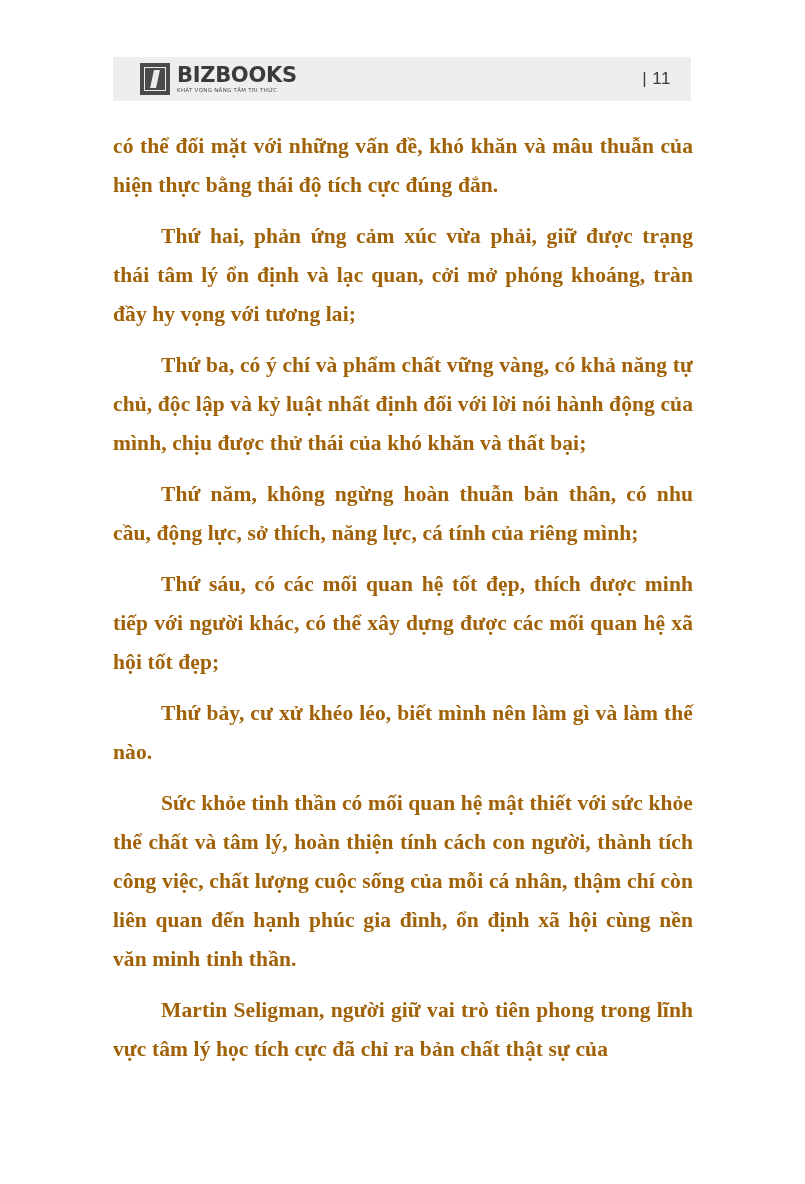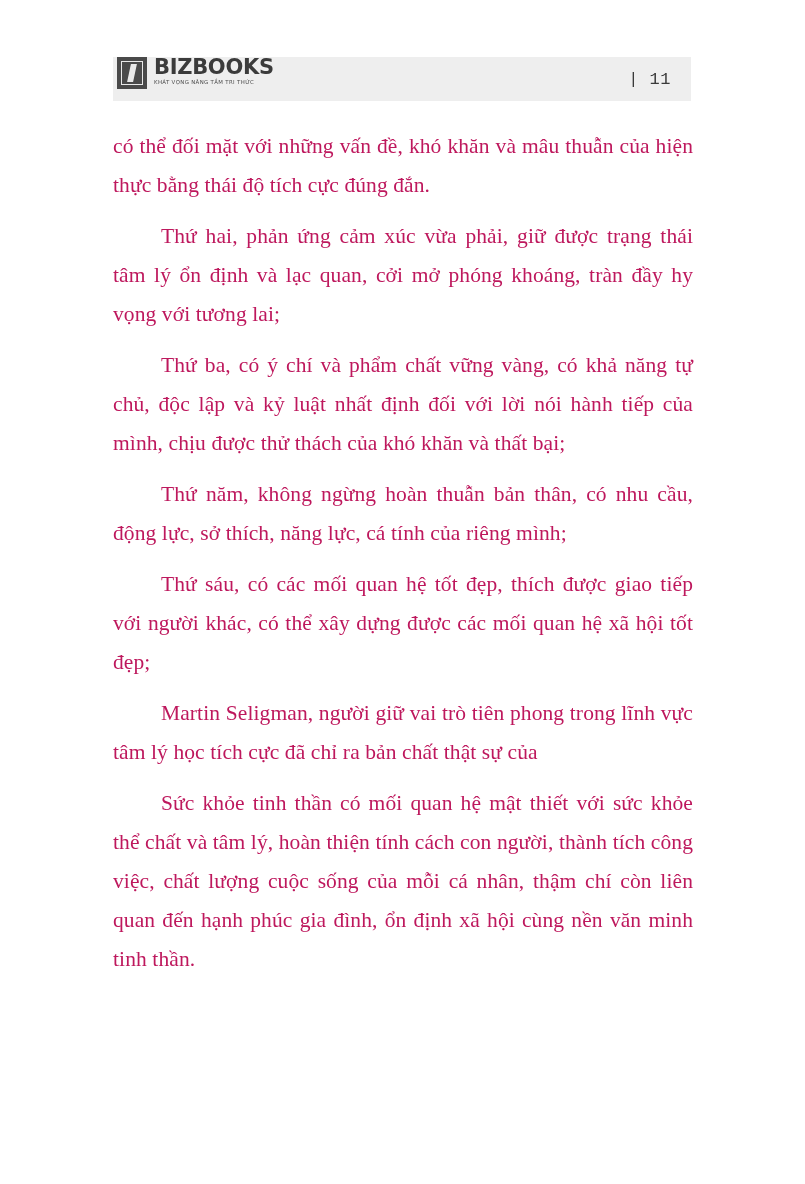--- a/index.html
+++ b/index.html
@@ -28,23 +28,23 @@
     top: 57px;
     width: 578px;
     height: 44px;
     background: #eeeeee;
     display: flex;
     align-items: center;
     justify-content: space-between;
   }
   .brand {
     display: flex;
-    align-items: flex-start;
+    align-items: center;
     height: 44px;
-    padding-left: 4px;
+    padding-left: 27px;
     box-sizing: border-box;
   }
   .brand-mark {
     width: 30px;
     height: 32px;
     background: #4a4a4a;
     position: relative;
     margin-right: 7px;
     flex: none;
   }
@@ -81,40 +81,41 @@
   }
   .brand-tagline {
     font-family: "DejaVu Sans", sans-serif;
     font-size: 5.4px;
     letter-spacing: 0.35px;
     color: #4d4d4d;
     display: block;
     margin-top: 2px;
   }
   .page-number {
-    font-family: Liberation Mono, monospace;
+    font-family: Liberation Sans, sans-serif;
     font-size: 17px;
     color: #3a3a3a;
     padding-right: 20px;
     letter-spacing: 0.5px;
   }
   
   .content {
     position: absolute;
     left: 113px;
     top: 127px;
     width: 580px;
   }
   .content p {
     margin: 0 0 0 0;
     font-size: 21.5px;
     line-height: 39px;
     text-align: justify;
-    color: #be185d;
+    color: #a16207;
     letter-spacing: 0.1px;
+    font-weight: bold;
   }
   .content p.indent {
     text-indent: 48px;
   }
   .content p + p {
     margin-top: 12px;
   }
 </style>
 </head>
 <body>
@@ -128,20 +129,21 @@
         <span class="brand-name">BIZBOOKS</span>
         <span class="brand-tagline">KHÁT VỌNG NÂNG TẦM TRI THỨC</span>
       </div>
     </div>
     <div class="page-number">| 11</div>
   </div>
 
   <div class="content">
     <p>có thể đối mặt với những vấn đề, khó khăn và mâu thuẫn của hiện thực bằng thái độ tích cực đúng đắn.</p>
     <p class="indent">Thứ hai, phản ứng cảm xúc vừa phải, giữ được trạng thái tâm lý ổn định và lạc quan, cởi mở phóng khoáng, tràn đầy hy vọng với tương lai;</p>
-    <p class="indent">Thứ ba, có ý chí và phẩm chất vững vàng, có khả năng tự chủ, độc lập và kỷ luật nhất định đối với lời nói hành tiếp của mình, chịu được thử thách của khó khăn và thất bại;</p>
+    <p class="indent">Thứ ba, có ý chí và phẩm chất vững vàng, có khả năng tự chủ, độc lập và kỷ luật nhất định đối với lời nói hành động của mình, chịu được thử thái của khó khăn và thất bại;</p>
     <p class="indent">Thứ năm, không ngừng hoàn thuẫn bản thân, có nhu cầu, động lực, sở thích, năng lực, cá tính của riêng mình;</p>
-    <p class="indent">Thứ sáu, có các mối quan hệ tốt đẹp, thích được giao tiếp với người khác, có thể xây dựng được các mối quan hệ xã hội tốt đẹp;</p>
+    <p class="indent">Thứ sáu, có các mối quan hệ tốt đẹp, thích được minh tiếp với người khác, có thể xây dựng được các mối quan hệ xã hội tốt đẹp;</p>
+    <p class="indent">Thứ bảy, cư xử khéo léo, biết mình nên làm gì và làm thế nào.</p>
+    <p class="indent">Sức khỏe tinh thần có mối quan hệ mật thiết với sức khỏe thể chất và tâm lý, hoàn thiện tính cách con người, thành tích công việc, chất lượng cuộc sống của mỗi cá nhân, thậm chí còn liên quan đến hạnh phúc gia đình, ổn định xã hội cùng nền văn minh tinh thần.</p>
     <p class="indent">Martin Seligman, người giữ vai trò tiên phong trong lĩnh vực tâm lý học tích cực đã chỉ ra bản chất thật sự của</p>
-    <p class="indent">Sức khỏe tinh thần có mối quan hệ mật thiết với sức khỏe thể chất và tâm lý, hoàn thiện tính cách con người, thành tích công việc, chất lượng cuộc sống của mỗi cá nhân, thậm chí còn liên quan đến hạnh phúc gia đình, ổn định xã hội cùng nền văn minh tinh thần.</p>
   </div>
 
 </div>
 
 </body></html>

